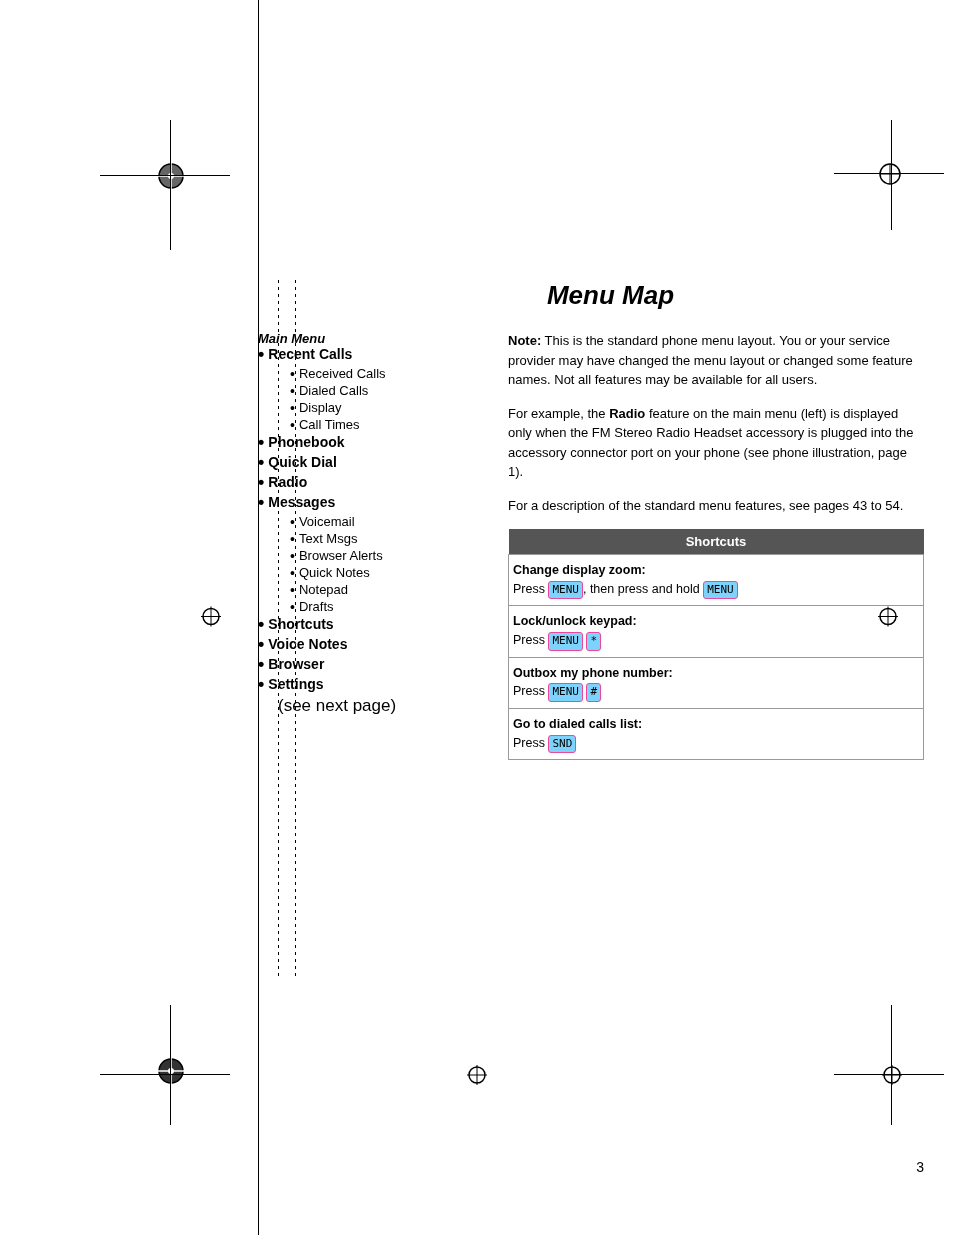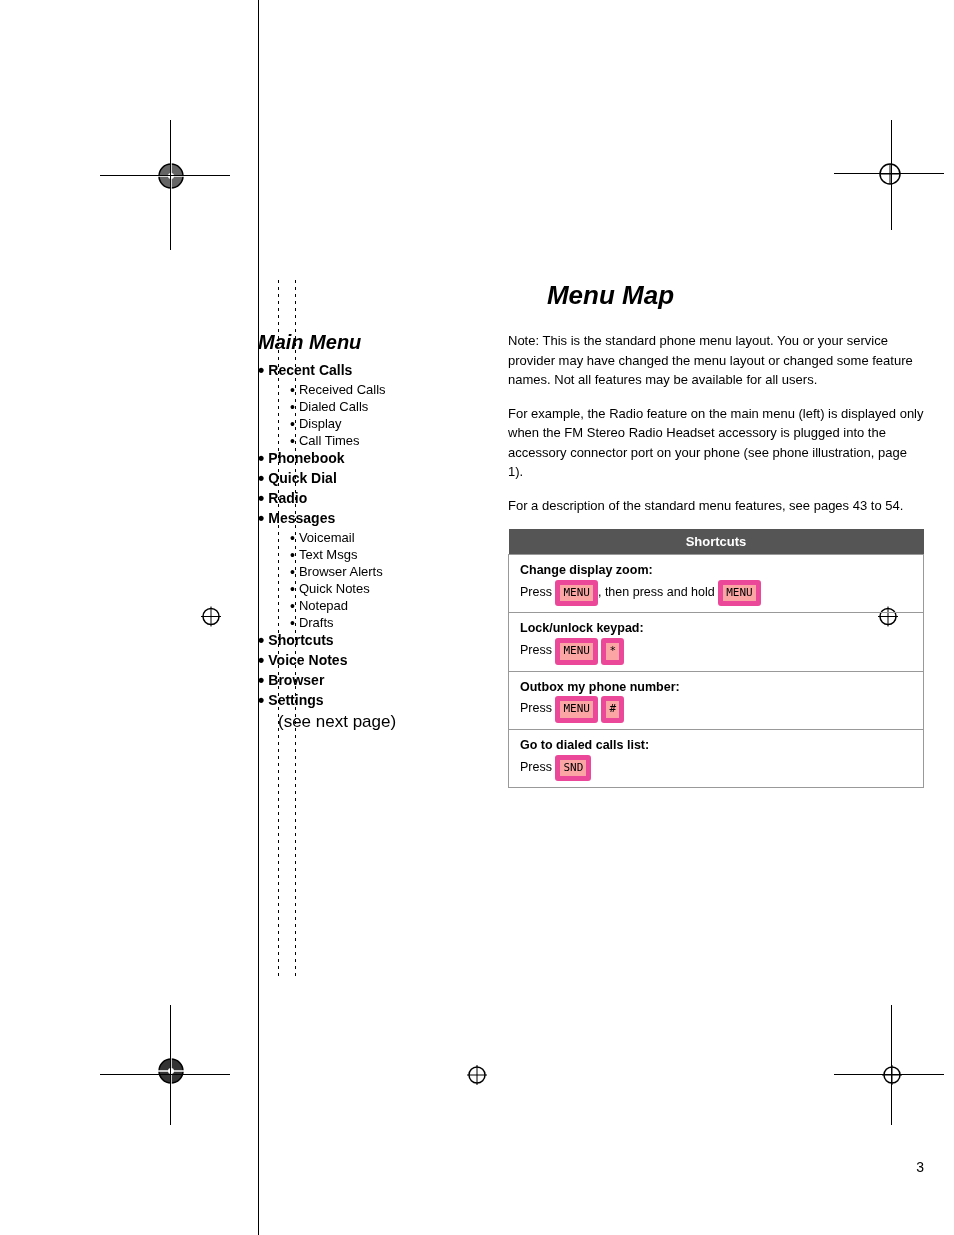--- a/index.html
+++ b/index.html
@@ -50,24 +50,23 @@
     .left-col {
       width: 220px;
       flex-shrink: 0;
     }
 
     .right-col {
       flex: 1;
     }
 
     .section-title {
-      font-size: 20px;
+      font-size: 13px;
       font-style: italic;
       font-weight: bold;
-      margin-bottom: 8px;
     }
 
     .menu-list {
       list-style: none;
       padding: 0;
       margin: 0;
     }
 
     .menu-item-main {
       font-weight: bold;
@@ -103,21 +102,21 @@
       padding-left: 20px;
     }
 
     .note-text {
       font-size: 13px;
       line-height: 1.5;
       margin-bottom: 14px;
     }
 
     .note-text strong {
-      font-weight: normal;
+      font-weight: bold;
       margin-top: 22px;
     }
 
     
     .shortcuts-table {
       width: 100%;
       border-collapse: collapse;
       margin-top: 10px;
     }
 
@@ -125,33 +124,33 @@
       background: #555;
       color: #fff;
       font-size: 13px;
       font-weight: bold;
       padding: 5px 8px;
       text-align: center;
     }
 
     .shortcuts-table td {
       border: 1px solid #999;
-      padding: 6px 11px;
+      padding: 6px 4px;
       font-size: 12.5px;
       line-height: 1.5;
       vertical-align: top;
     }
 
     .key-badge {
       display: inline-block;
-      border: 5px solid #ec4899;
+      border: 1px solid #ec4899;
       border-radius: 3px;
       padding: 0 3px;
       font-size: 11px;
-      background: #fca5a5;
+      background: #7dd3fc;
       font-family: monospace;
     }
 
     
     .page-number {
       position: absolute;
       bottom: 60px;
       right: 30px;
       font-size: 14px;
     }

